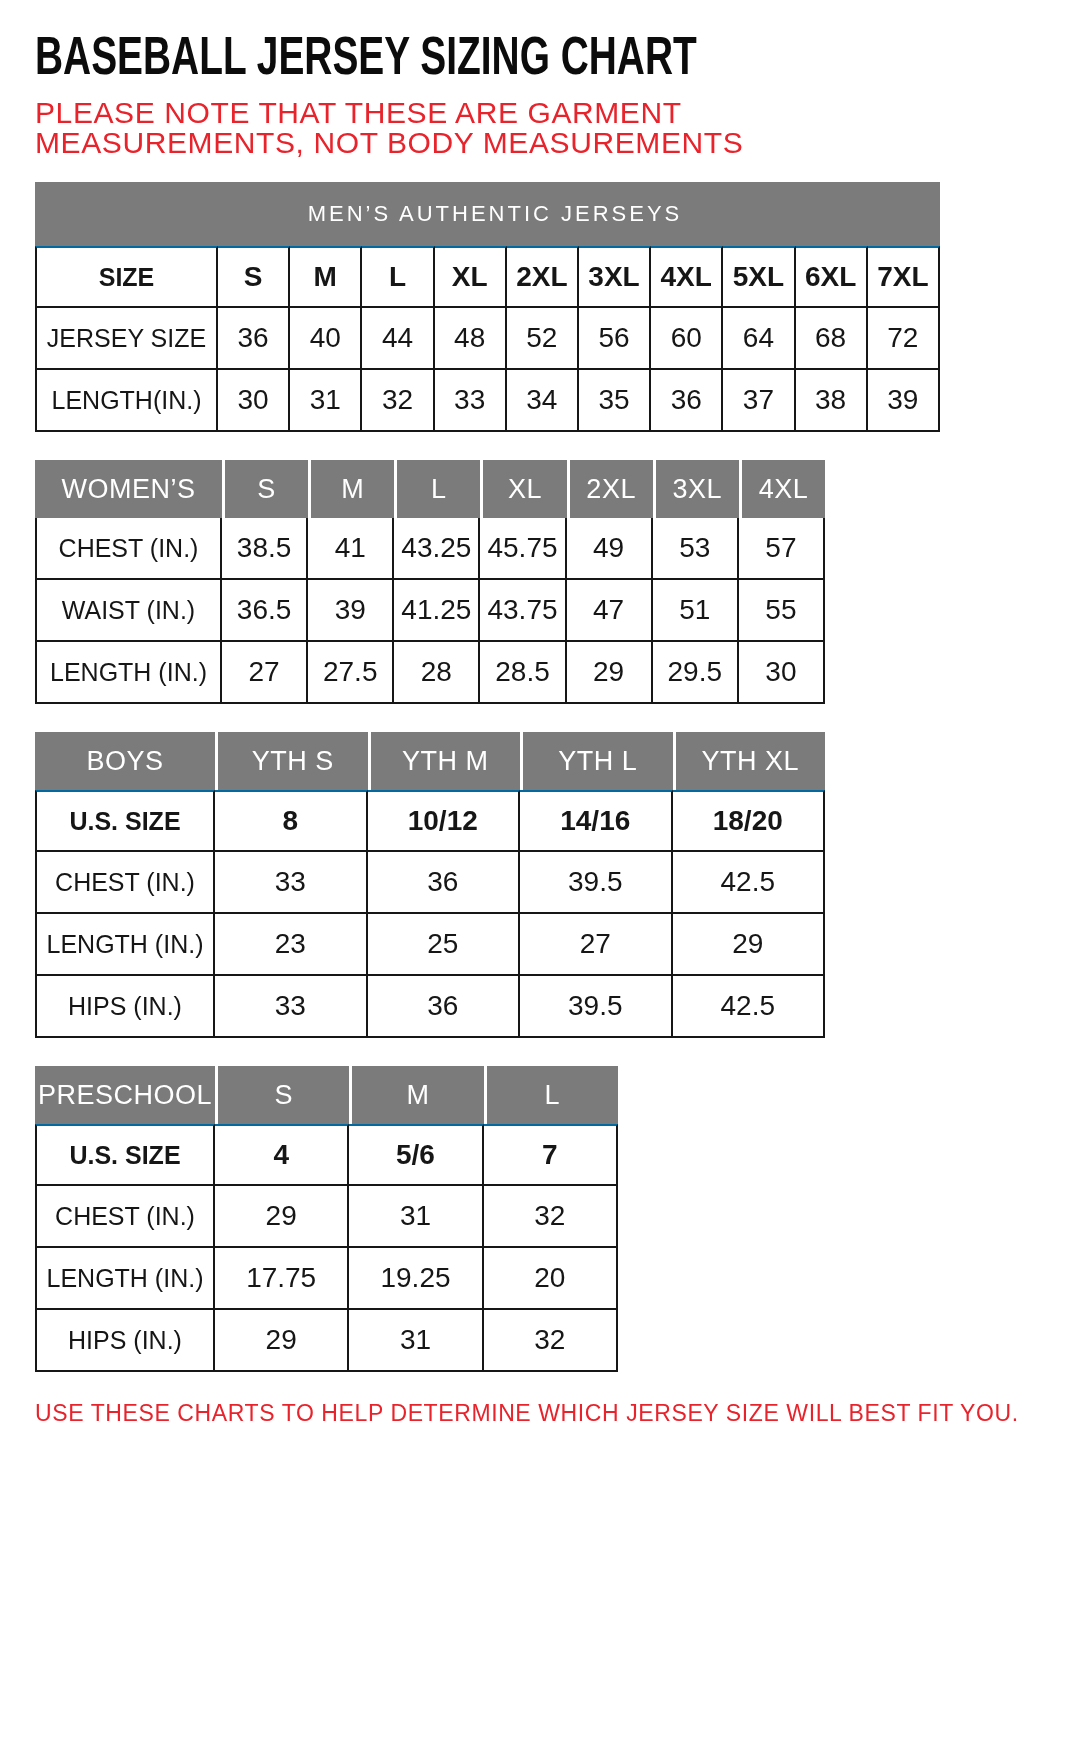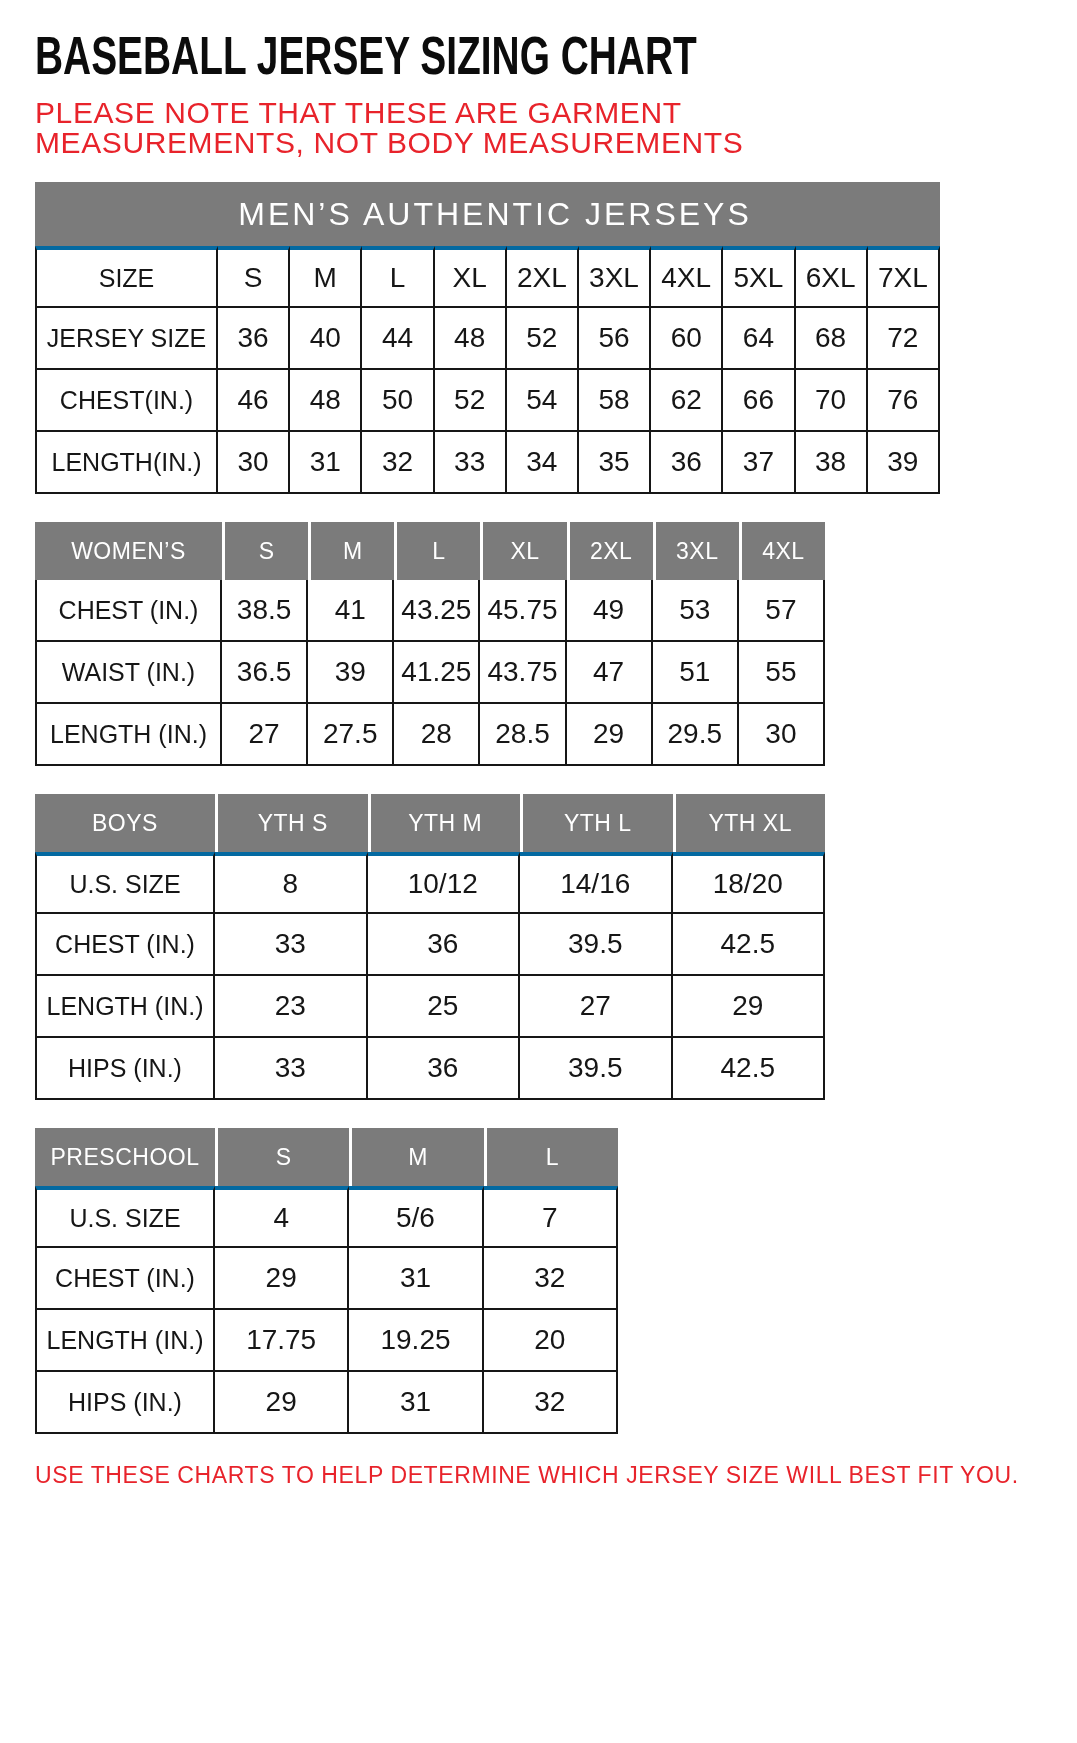--- a/index.html
+++ b/index.html
@@ -36,21 +36,21 @@
   .section { margin-bottom: 28px; }
 
   .banner {
     width: 905px;
     height: 64px;
     background: var(--gray, #7b7b7b);
     color: #ffffff;
     display: flex;
     align-items: center;
     justify-content: center;
-    font-size: 32px;
+    font-size: 22px;
     letter-spacing: 3px;
     font-weight: 400;
     padding-left: 15px;
   }
 
   table.sizing {
     border-collapse: separate;
     border-spacing: 0;
     table-layout: fixed;
   }
@@ -69,27 +69,27 @@
 
   
   table.sizing .b {
     border-right: 2px solid #161616;
     border-bottom: 2px solid #161616;
     background: #ffffff;
     font-size: 28px;
   }
   table.sizing th.b { font-size: 25px; }
   table.sizing tr .b:first-child { border-left: 2px solid #161616; }
-  table.sizing tr.first > .b { border-top: 4px solid #0369a1; }
+  table.sizing tr.first > .b { border-top: 2px solid #0369a1; font-weight: bold; }
 
   
   table.sizing .g {
     background: var(--gray, #7b7b7b);
     color: #ffffff;
-    font-size: 23px;
+    font-size: 27px;
     height: 58px;
     letter-spacing: 0.5px;
   }
   table.sizing .g + .g { border-left: 3px solid #ffffff; }
 
   table.sizing tr.tall > * { height: 90px; line-height: 1.15; }
   th.two-line { padding: 0 26px; }
 
   .footer {
     color: var(--accent, #e8232b);
@@ -135,33 +135,20 @@
         <td class="b">44</td>
         <td class="b">48</td>
         <td class="b">52</td>
         <td class="b">56</td>
         <td class="b">60</td>
         <td class="b">64</td>
         <td class="b">68</td>
         <td class="b">72</td>
       </tr>
       <tr>
-        <th class="b">CHEST(IN.)</th>
-        <td class="b">46</td>
-        <td class="b">48</td>
-        <td class="b">50</td>
-        <td class="b">52</td>
-        <td class="b">54</td>
-        <td class="b">58</td>
-        <td class="b">62</td>
-        <td class="b">66</td>
-        <td class="b">70</td>
-        <td class="b">76</td>
-      </tr>
-      <tr>
         <th class="b">LENGTH(IN.)</th>
         <td class="b">30</td>
         <td class="b">31</td>
         <td class="b">32</td>
         <td class="b">33</td>
         <td class="b">34</td>
         <td class="b">35</td>
         <td class="b">36</td>
         <td class="b">37</td>
         <td class="b">38</td>

